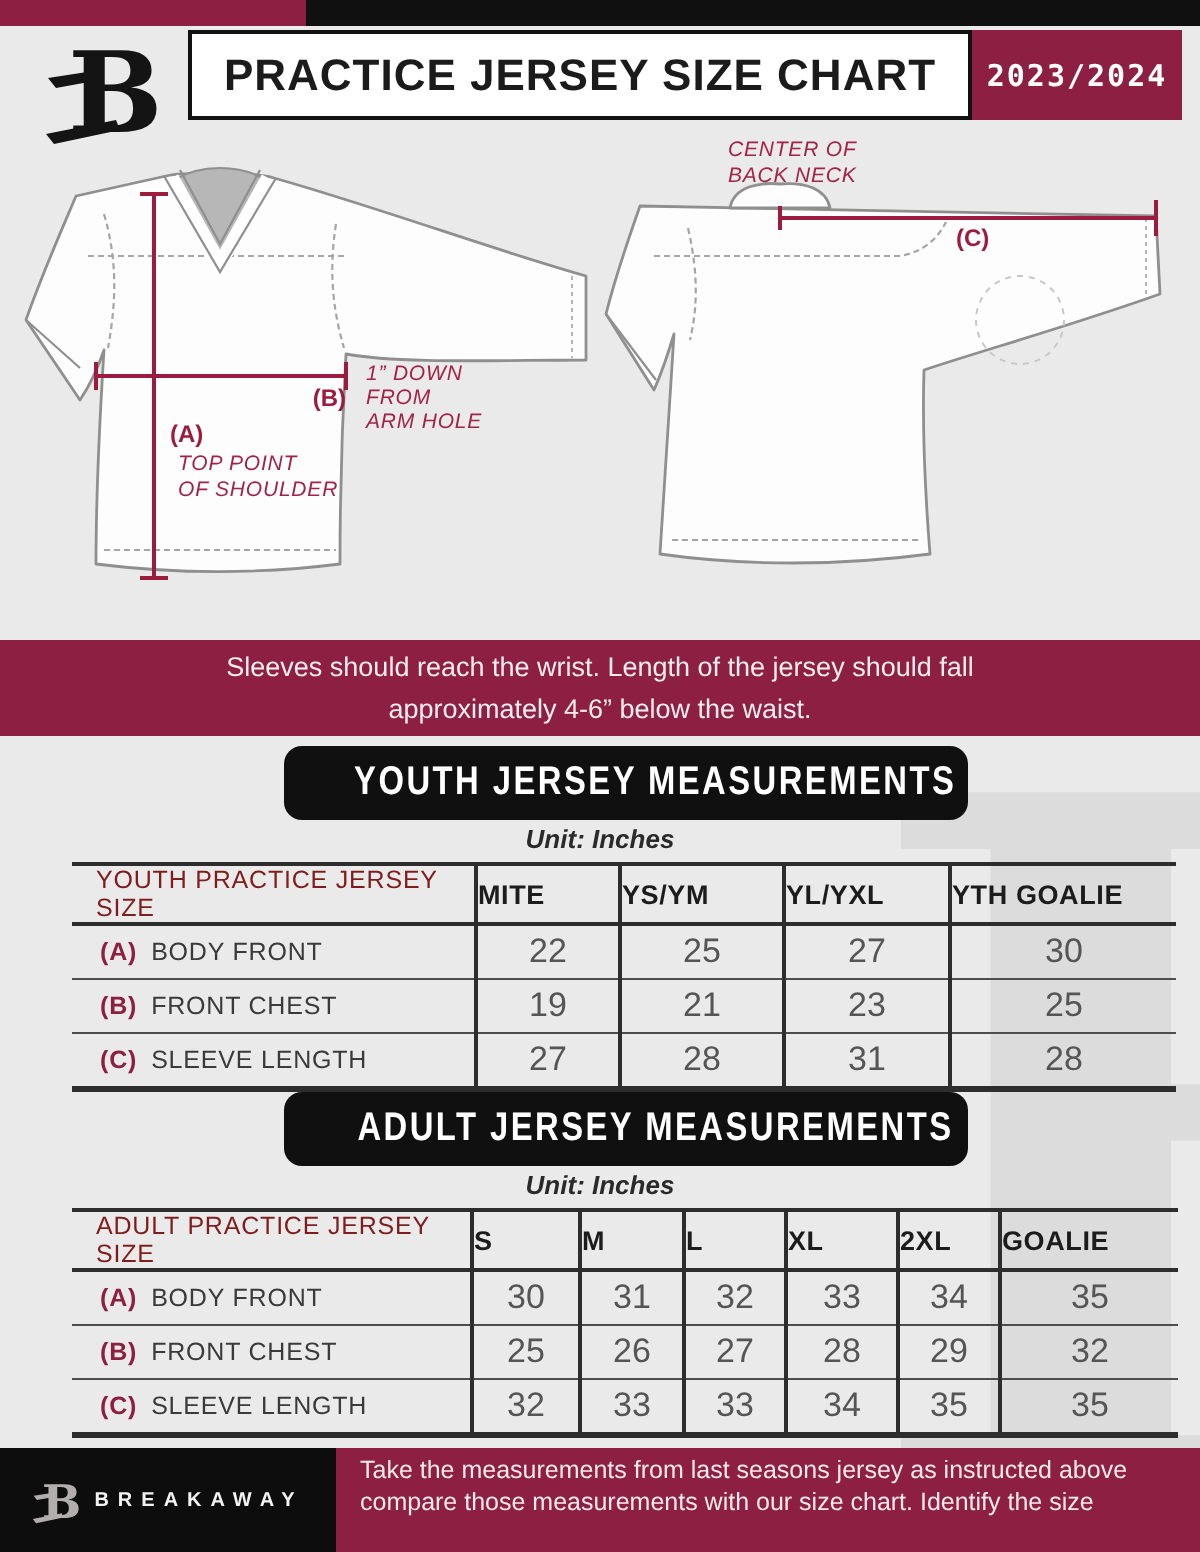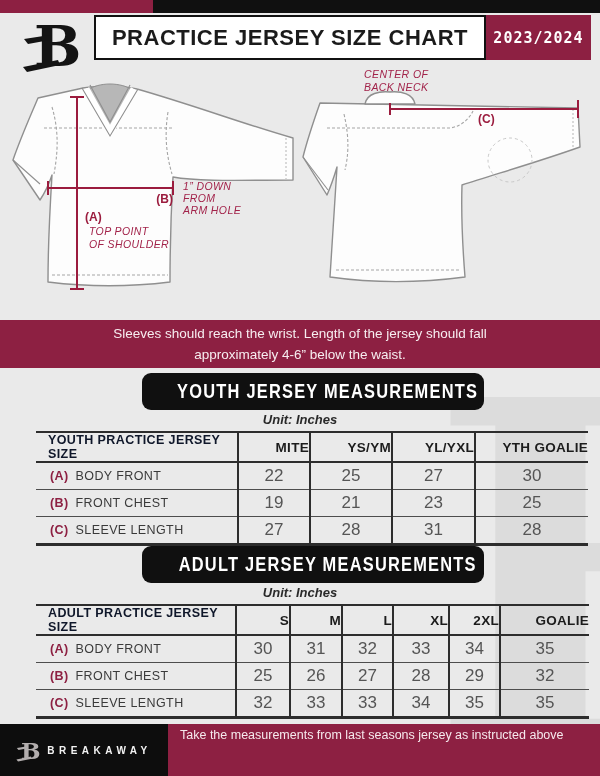--- a/index.html
+++ b/index.html
@@ -40,22 +40,22 @@
               display:inline-block;transform:scaleX(.82);}
   .unit{position:absolute;left:0;width:600px;text-align:center;font-style:italic;font-weight:bold;
         font-size:13px;color:#2a2a2a;z-index:1;}
   .tablewrap{position:absolute;z-index:1;}
   table{border-collapse:collapse;table-layout:fixed;width:100%;}
   table{border-top:2px solid #2d2d2d;border-bottom:3px solid #2d2d2d;}
   th,td{height:26px;padding:0;vertical-align:middle;}
   thead th{border-bottom:2px solid #2d2d2d;}
   tbody tr:not(:last-child) td{border-bottom:1.4px solid #4d4d4d;}
   th+th, td+td{border-left:2px solid #2d2d2d;}
-  .col-label-h{font-weight:bold;text-align:left;padding-left:12px;color:#0f172a;font-size:12.5px;letter-spacing:.4px;}
-  .size-h{font-weight:bold;font-size:13.5px;color:#1c1c1c;text-align:right;letter-spacing:.3px;border-radius:10px;}
+  .col-label-h{font-weight:normal;text-align:left;padding-left:12px;color:#7f1d1d;font-size:12.5px;letter-spacing:.4px;}
+  .size-h{font-weight:bold;font-size:13.5px;color:#1c1c1c;text-align:left;letter-spacing:.3px;border-radius:10px;}
   .rowlabel{text-align:left;padding-left:14px;font-size:12.5px;color:#3a3a3a;letter-spacing:.4px;}
   .rowlabel .key{color:#8d2042;font-weight:bold;margin-right:7px;}
   .val{text-align:center;font-size:17px;color:#555;}
   
   .footer-black{position:absolute;left:0;top:724px;width:168px;height:52px;background:#0d0d0d;
                 display:flex;align-items:center;justify-content:center;gap:7px;z-index:2;}
   .brand-name{color:#f2f2f2;font-size:10px;font-weight:bold;letter-spacing:4.5px;}
   .footer-maroon{position:absolute;left:168px;top:724px;width:432px;height:52px;background:#8d2042;
                  color:#f6e9ed;font-size:12.5px;line-height:15.5px;padding:4px 8px 0 12px;
                  box-sizing:border-box;z-index:2;}
@@ -264,15 +264,16 @@
   <div class="footer-black">
     <svg width="24" height="26" viewBox="0 0 58 60">
       <text x="12" y="52" font-family="DejaVu Serif, serif" font-weight="bold" font-size="56" fill="#b3aeae">B</text>
       <path d="M2,25 L28,21 L28,26 L6,30 Z" fill="#b3aeae"></path>
       <path d="M1,53 L36,46 L38,51 L5,58 Z" fill="#b3aeae"></path>
     </svg>
     <span class="brand-name">BREAKAWAY</span>
   </div>
   <div class="footer-maroon">
     <div>Take the measurements from last seasons jersey as instructed above</div>
+    <div>compare those measurements  with our size chart. Identify the size</div>
   </div>
 
 </div>
 
 </body></html>

